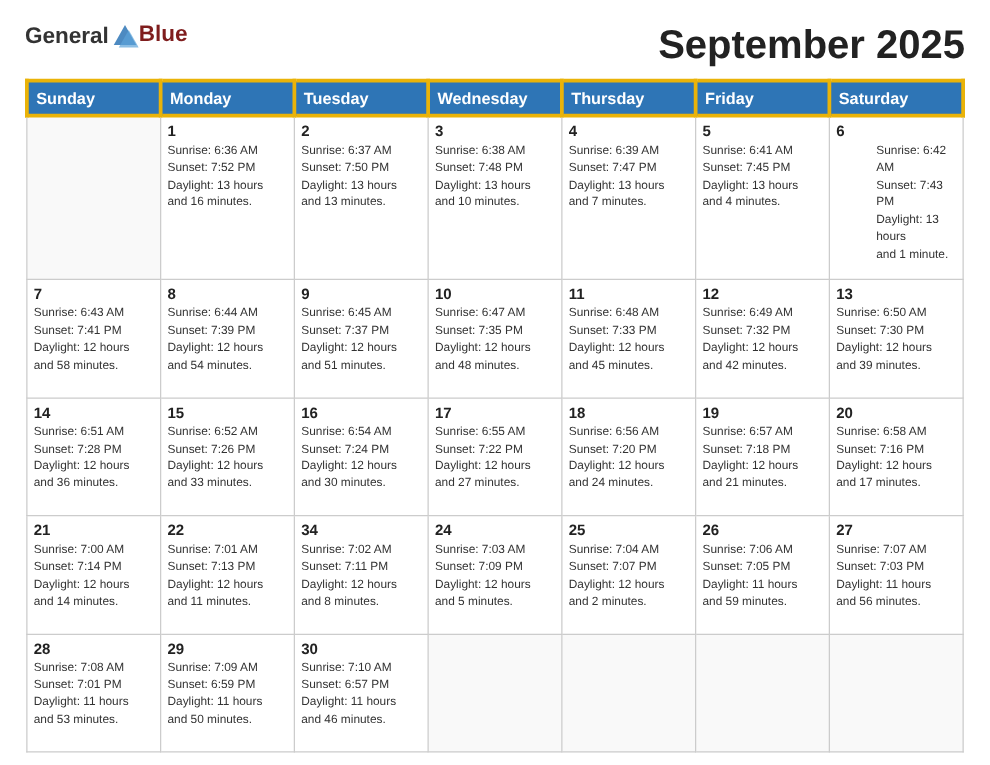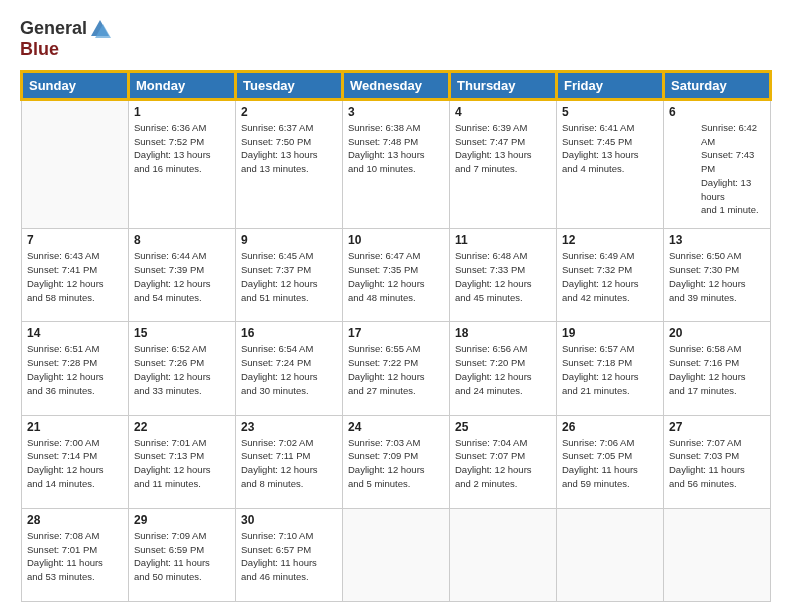--- a/index.html
+++ b/index.html
@@ -81,21 +81,21 @@
     .day-info {
       font-size: 9.5px;
       color: #333;
       line-height: 1.45;
     }
     .empty-cell {
       background: #f9f9f9;
     }
     .logo-wrapper {
       display: flex;
-      flex-direction: column;
+      flex-direction: row;
       align-items: flex-start;
     }
     .logo-line1 {
       display: flex;
       align-items: center;
     }
   </style>
 </head>
 <body>
 
@@ -105,20 +105,21 @@
       <div class="logo-line1">
         <span class="logo-text logo-general">General</span>
         <svg class="logo-icon" viewBox="0 0 22 22">
           <polygon points="11,2 20,18 2,18" fill="#2e75b6" opacity="0.85"></polygon>
           <polygon points="14,6 22,20 6,20" fill="#5ba3d9" opacity="0.7"></polygon>
         </svg>
       </div>
       <span class="logo-text logo-blue" style="margin-left:0;font-size:18px;font-weight:bold;color:#7f1d1d;">Blue</span>
     </div>
     <div class="title-block">
+      <div class="cal-title">September 2025</div>
     </div>
   </div>
 
   <table class="calendar">
     <thead>
       <tr>
         <th>Sunday</th>
         <th>Monday</th>
         <th>Tuesday</th>
         <th>Wednesday</th>
@@ -284,21 +285,21 @@
 and 14 minutes.</div>
           </td>
           <td>
             <span class="day-num">22</span>
             <div class="day-info" style="white-space: pre-line;">Sunrise: 7:01 AM
 Sunset: 7:13 PM
 Daylight: 12 hours
 and 11 minutes.</div>
           </td>
           <td>
-            <span class="day-num">23</span>
+            <span class="day-num">34</span>
             <div class="day-info" style="white-space: pre-line;">Sunrise: 7:02 AM
 Sunset: 7:11 PM
 Daylight: 12 hours
 and 8 minutes.</div>
           </td>
           <td>
             <span class="day-num">24</span>
             <div class="day-info" style="white-space: pre-line;">Sunrise: 7:03 AM
 Sunset: 7:09 PM
 Daylight: 12 hours

